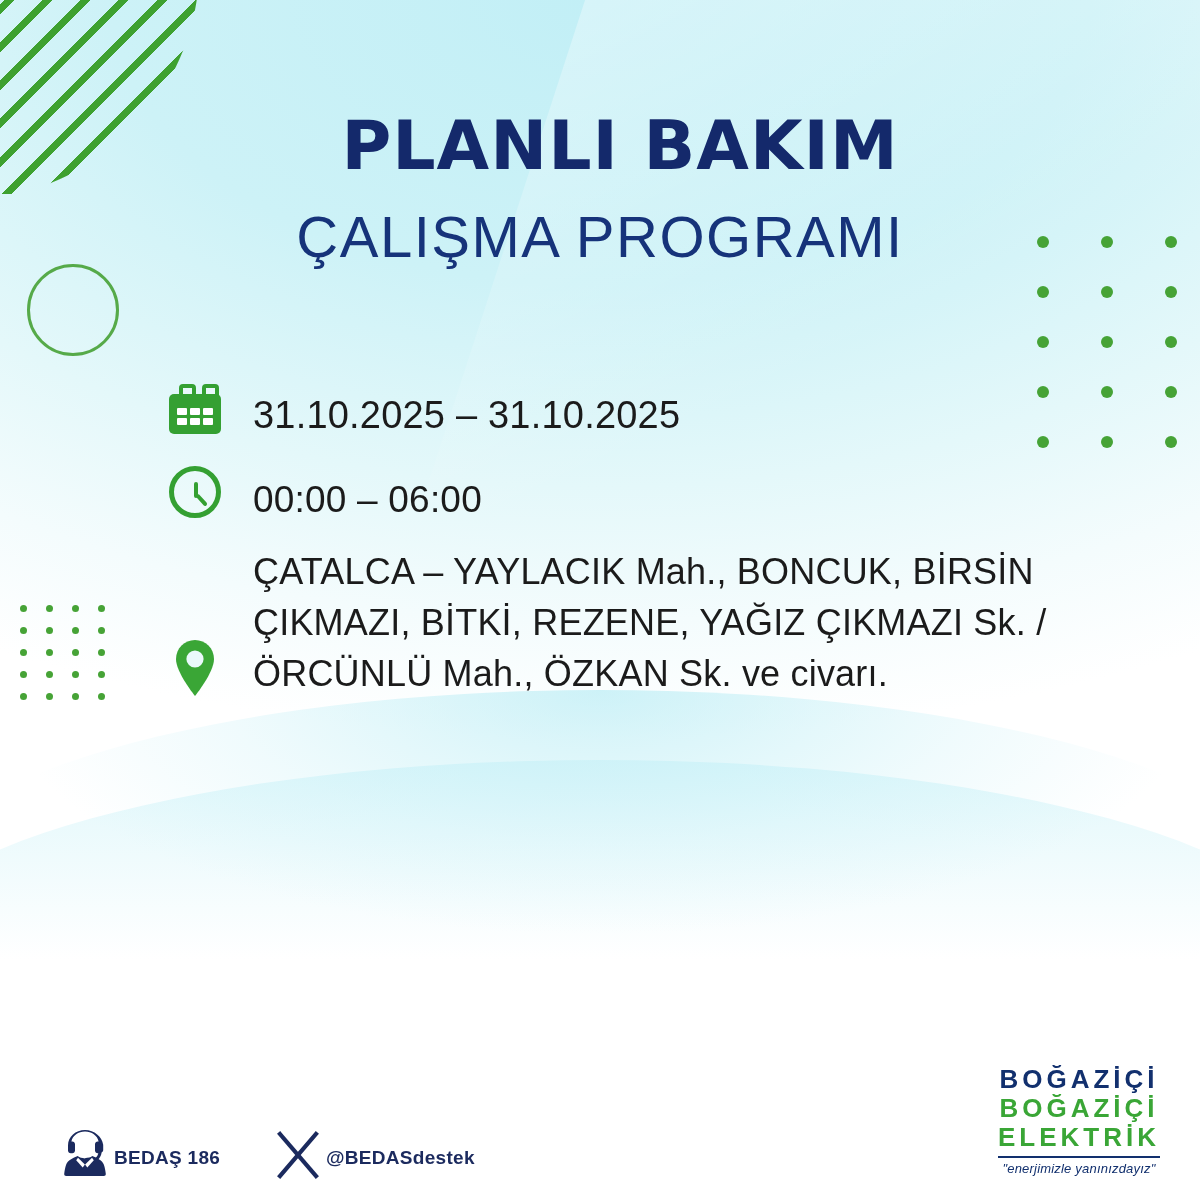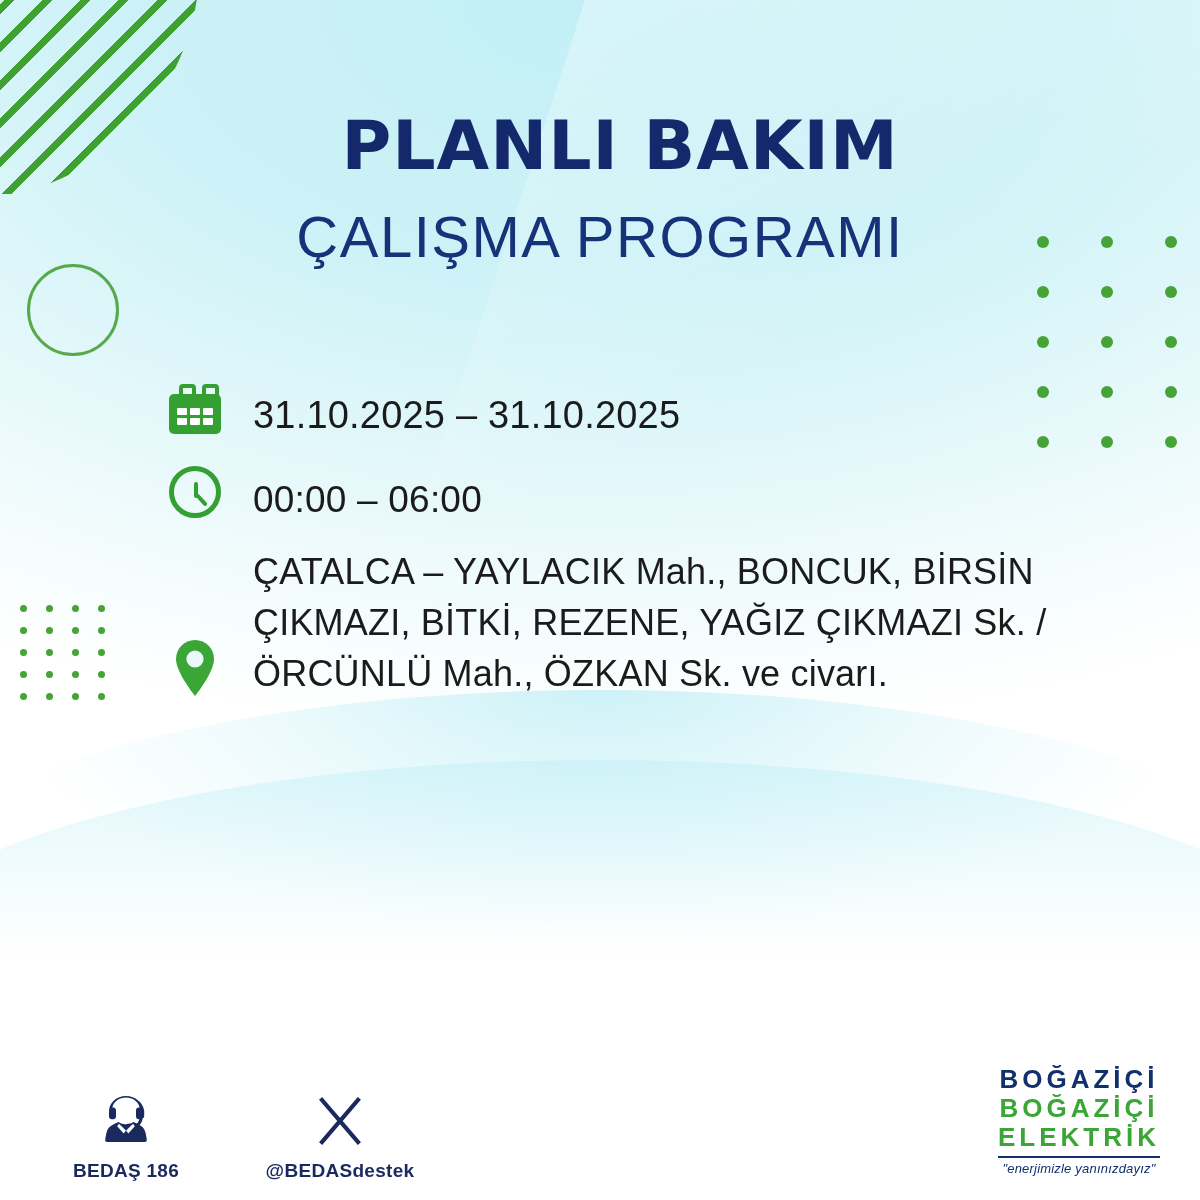--- a/index.html
+++ b/index.html
@@ -97,21 +97,21 @@
 
   
   .tools{position:absolute;left:2px;top:2px;width:56px;height:56px;}
 
   
   .pin{position:absolute;left:8px;top:2px;width:44px;height:58px;}
 
   
   .footer{position:absolute;left:0;right:0;bottom:0;height:170px;}
   .contacts{position:absolute;left:56px;bottom:18px;display:flex;gap:74px;align-items:flex-end;}
-  .contact{display:flex;flex-direction:column;align-items:center;width:140px;}
+  .contact{display:flex;flex-direction:row;align-items:center;width:140px;}
   .contact .cico{height:60px;display:flex;align-items:flex-end;justify-content:center;}
   .contact .clabel{
     margin-top:12px;font-size:19px;font-weight:bold;color:#1b2a5e;letter-spacing:.3px;
     font-family:"Liberation Sans",sans-serif;white-space:nowrap;
   }
 
   .logo{position:absolute;right:40px;bottom:24px;text-align:center;}
   .logo .l1{font-size:26px;font-weight:bold;letter-spacing:4px;color:#12306e;line-height:1.12;font-family:"Liberation Sans",sans-serif;margin-top:36px;}
   .logo .l2,.logo .l3{font-size:26px;font-weight:bold;letter-spacing:4px;color:#3aa636;line-height:1.12;font-family:"Liberation Sans",sans-serif;}
   .logo .rule{height:2px;background:#12306e;margin:4px 0 3px 0;}

